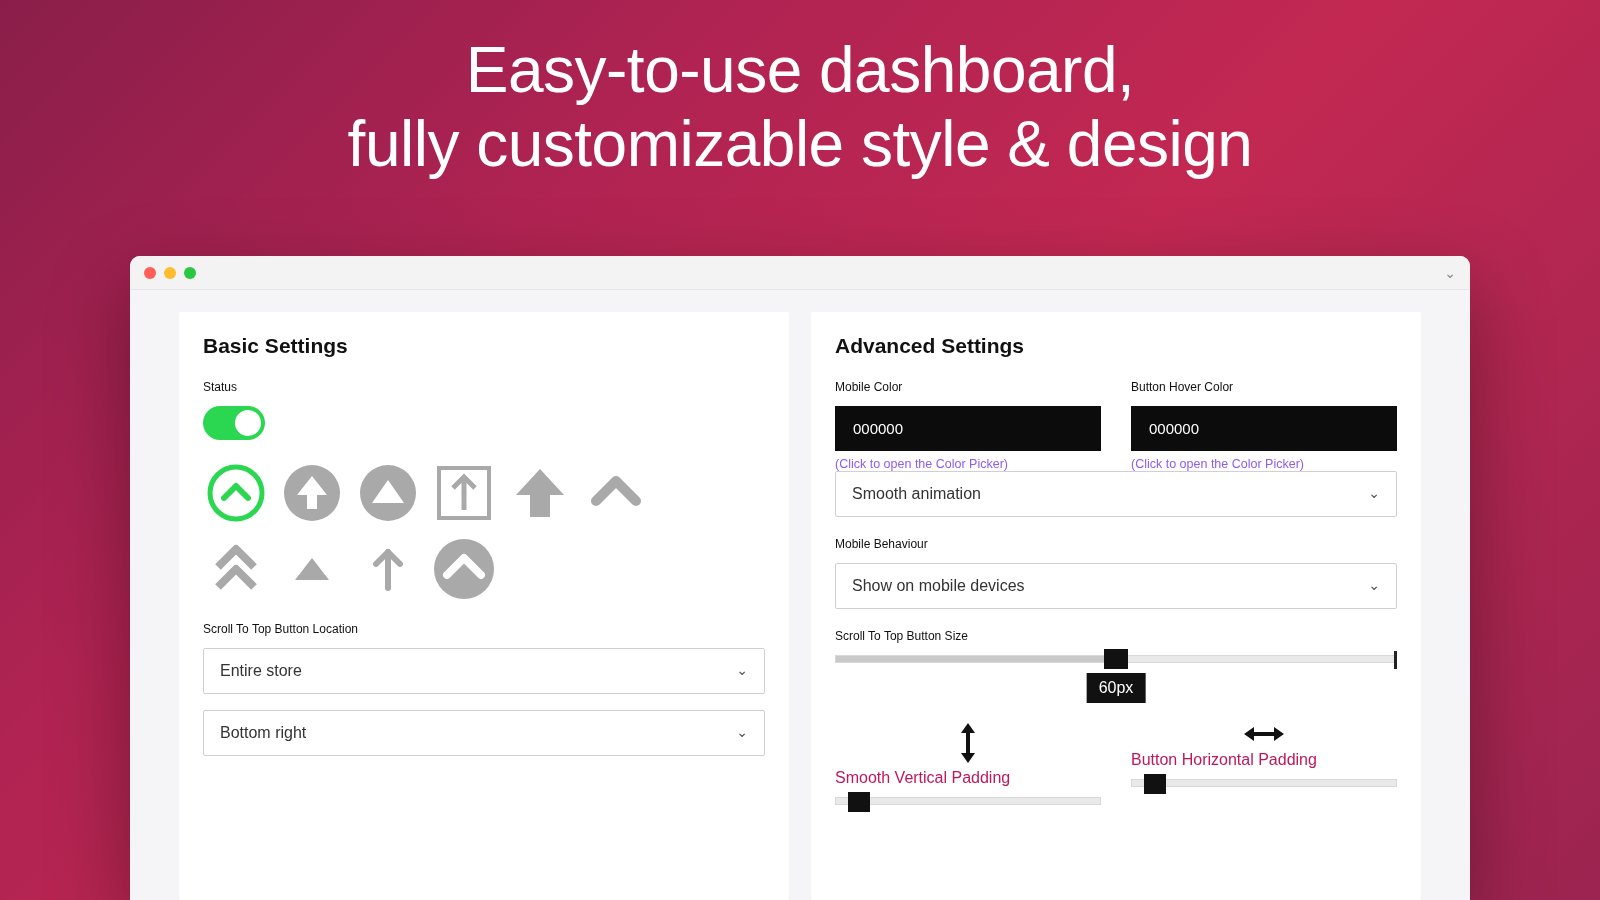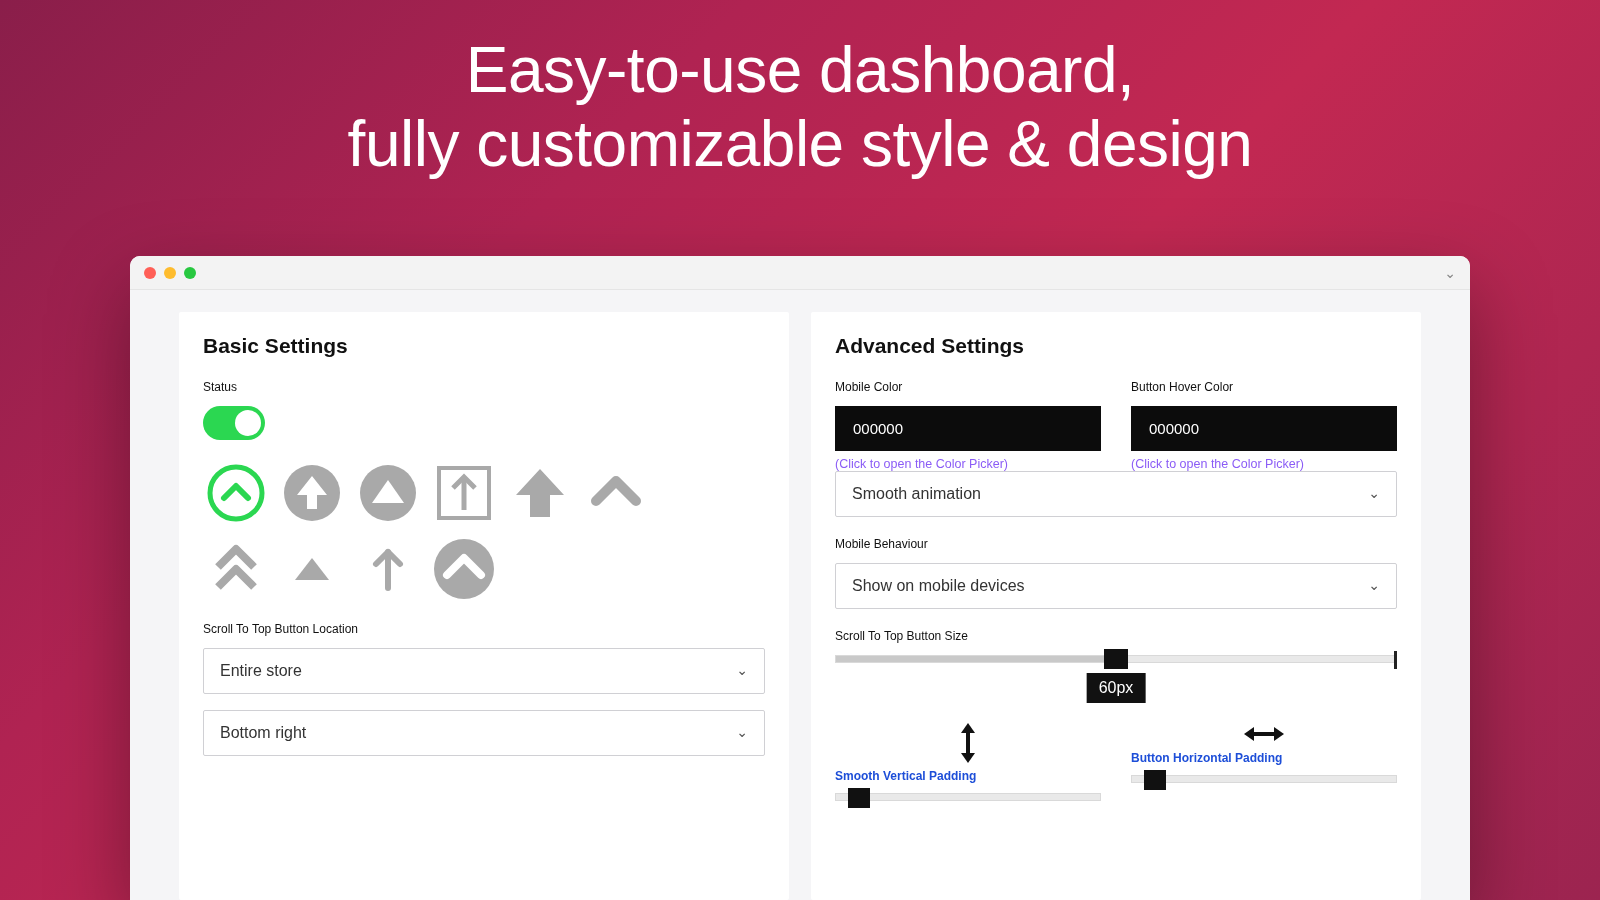--- a/index.html
+++ b/index.html
@@ -83,21 +83,21 @@
   transform:translateX(-50%);
 }
 .slider-label {
   position:absolute; left:50%; top:18px; transform:translateX(-50%);
   background:#111; color:#fff; padding:6px 12px; font-size:16px; border-radius:0;
 }
 
 .pad-row { display:flex; gap:30px; margin-top:60px; }
 .padcol { flex:1; text-align:left; }
 .padcol .ic { display:flex; justify-content:center; margin-bottom:6px; }
-.pad-lbl { font-size:12px; font-weight:700; color:#1d4ed8; }
+.pad-lbl { font-size:16px; font-weight:400; color:#be185d; }
 .mini-track { height:8px; background:#e9e9e9; border:1px solid #d9d9d9; margin-top:10px; position:relative; }
 .mini-track::after{content:"";position:absolute;left:12px;top:-6px;width:22px;height:20px;background:#111;}
 </style>
 </head>
 <body>
 
 <div class="hero">
   <div>Easy-to-use dashboard,</div>
   <div>fully customizable style &amp; design</div>
 </div>

